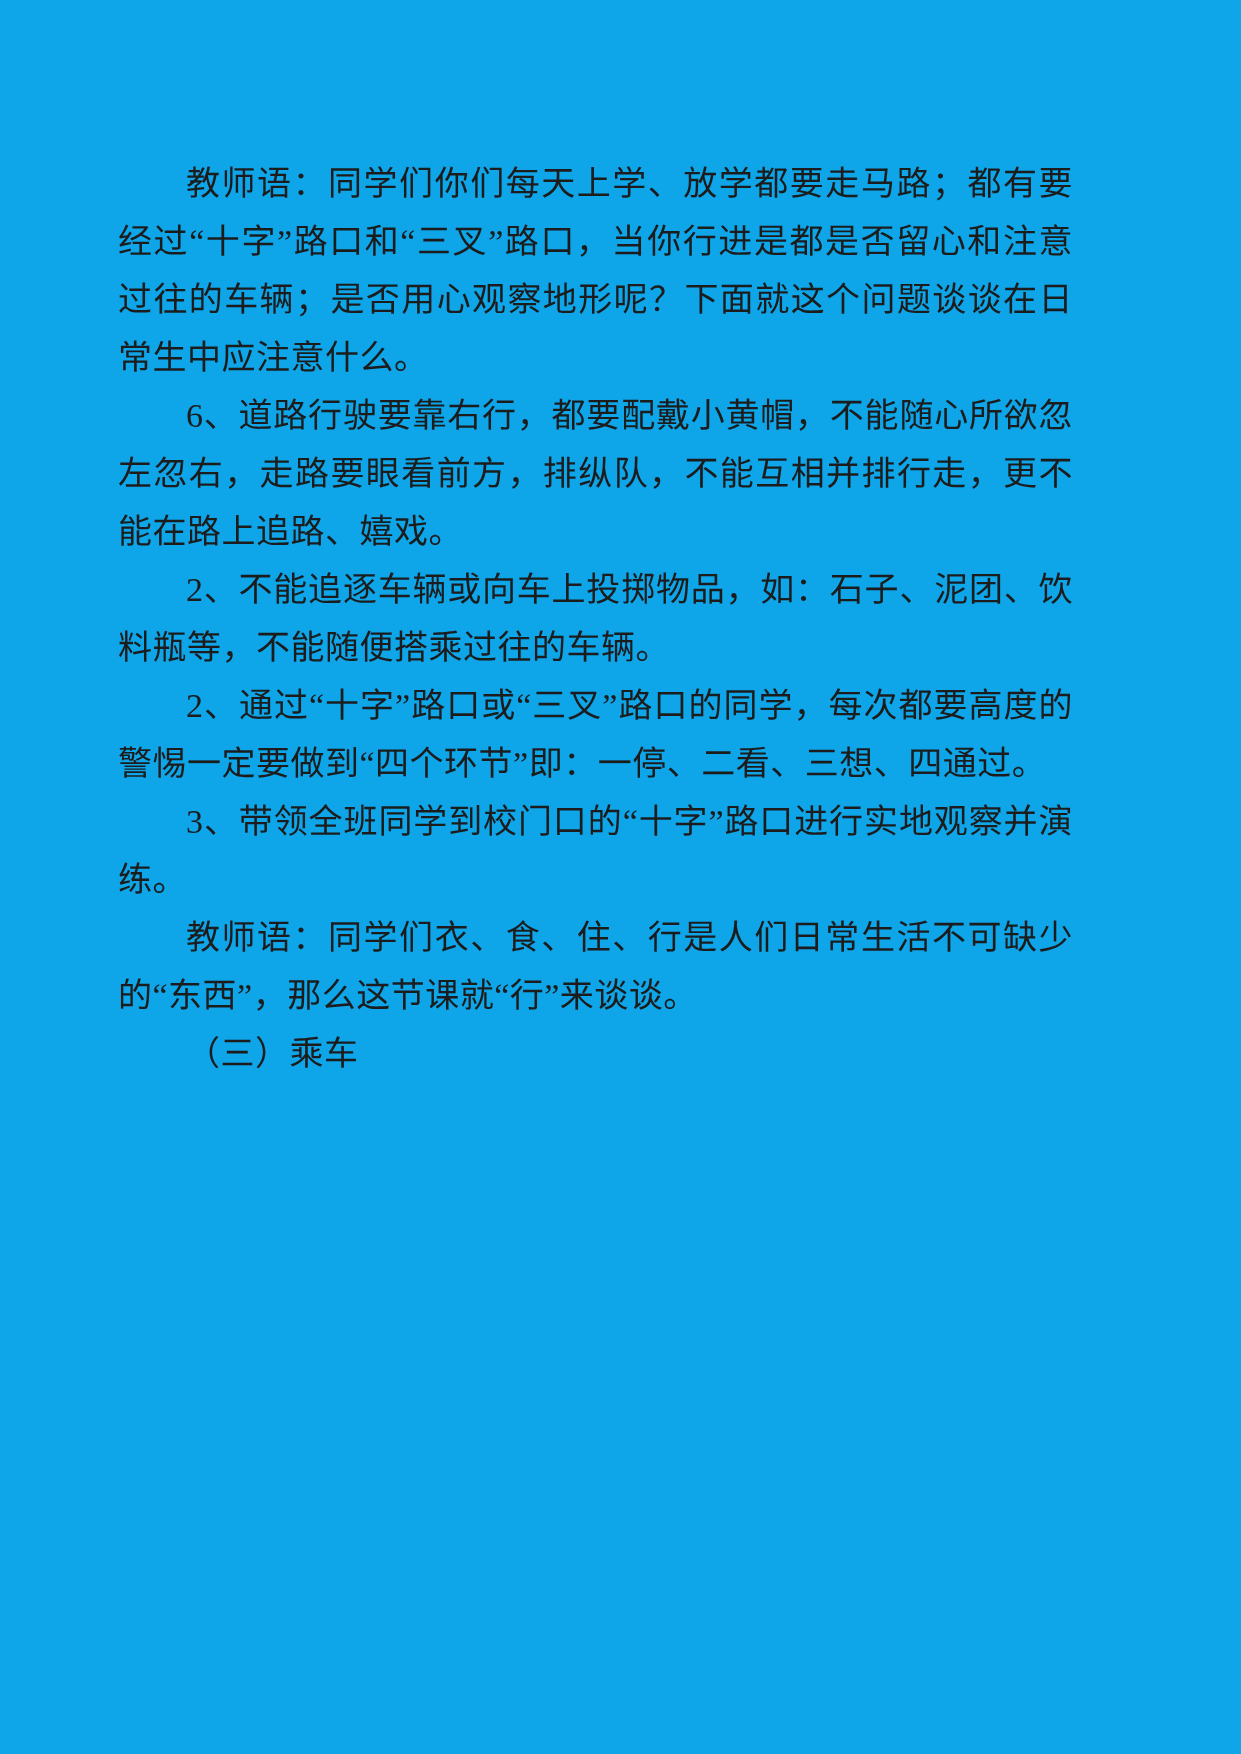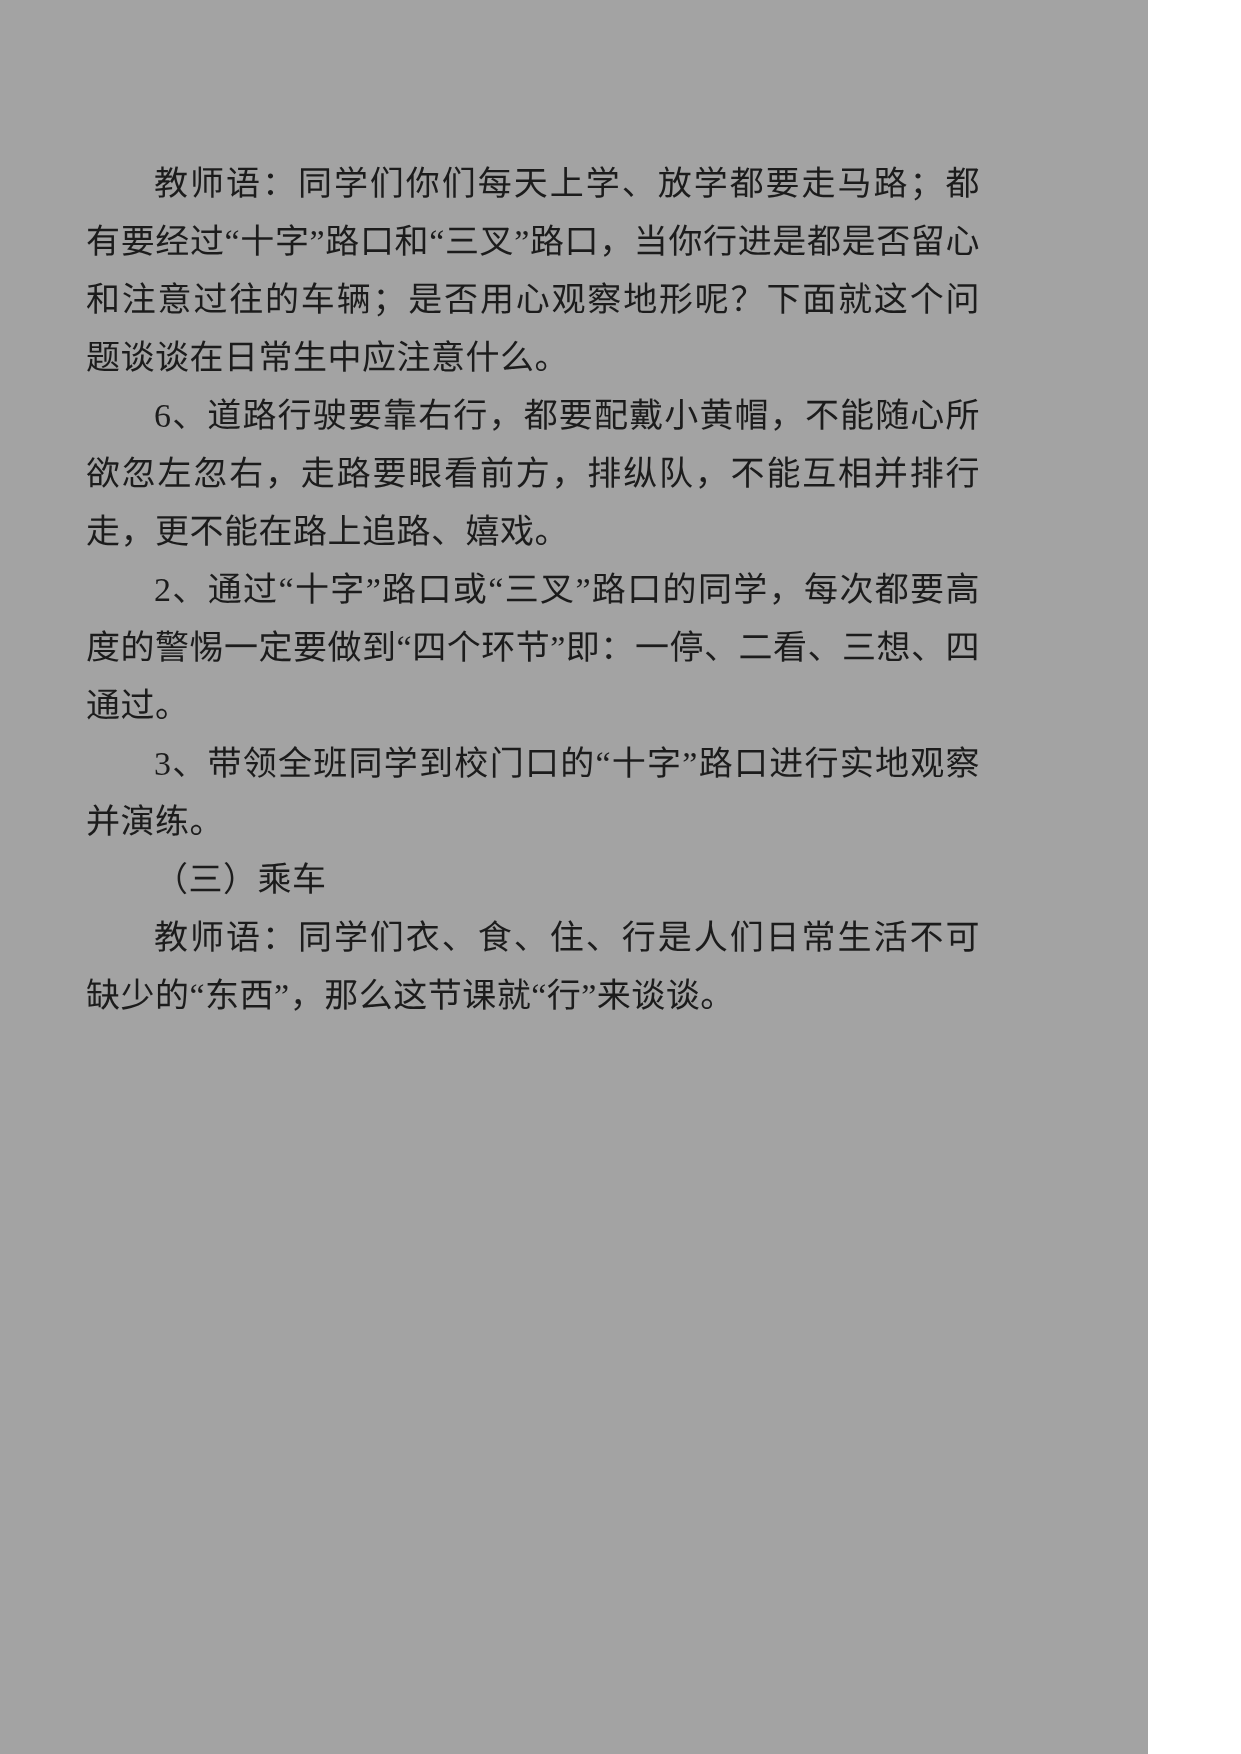--- a/index.html
+++ b/index.html
@@ -7,26 +7,26 @@
     padding: 0;
   }
   body {
     width: 1241px;
     height: 1754px;
     background: #ffffff;
     overflow: hidden;
   }
   .page {
     position: relative;
-    width: 1148px;
+    width: 1241px;
     height: 1754px;
-    background: #a3a3a3;
+    background: #0ea5e9;
     box-sizing: border-box;
     padding-top: 155px;
-    padding-left: 86px;
+    padding-left: 118px;
     padding-right: 168px;
   }
   .doc-body {
     font-family: "Liberation Serif", "DejaVu Serif", serif;
     font-size: 34px;
     line-height: 58px;
     color: #1c1c1c;
     text-align: justify;
     letter-spacing: 0.5px;
     font-weight: 400;
@@ -37,18 +37,19 @@
     text-indent: 2em;
   }
 </style>
 </head>
 <body>
 
 <div class="page" lang="zh-CN">
   <div class="doc-body">
     <p>教师语：同学们你们每天上学、放学都要走马路；都有要经过“十字”路口和“三叉”路口，当你行进是都是否留心和注意过往的车辆；是否用心观察地形呢？下面就这个问题谈谈在日常生中应注意什么。</p>
     <p>6、道路行驶要靠右行，都要配戴小黄帽，不能随心所欲忽左忽右，走路要眼看前方，排纵队，不能互相并排行走，更不能在路上追路、嬉戏。</p>
+    <p>2、不能追逐车辆或向车上投掷物品，如：石子、泥团、饮料瓶等，不能随便搭乘过往的车辆。</p>
     <p>2、通过“十字”路口或“三叉”路口的同学，每次都要高度的警惕一定要做到“四个环节”即：一停、二看、三想、四通过。</p>
     <p>3、带领全班同学到校门口的“十字”路口进行实地观察并演练。</p>
+    <p>教师语：同学们衣、食、住、行是人们日常生活不可缺少的“东西”，那么这节课就“行”来谈谈。</p>
     <p>（三）乘车</p>
-    <p>教师语：同学们衣、食、住、行是人们日常生活不可缺少的“东西”，那么这节课就“行”来谈谈。</p>
   </div>
 </div>
 
 </body></html>

